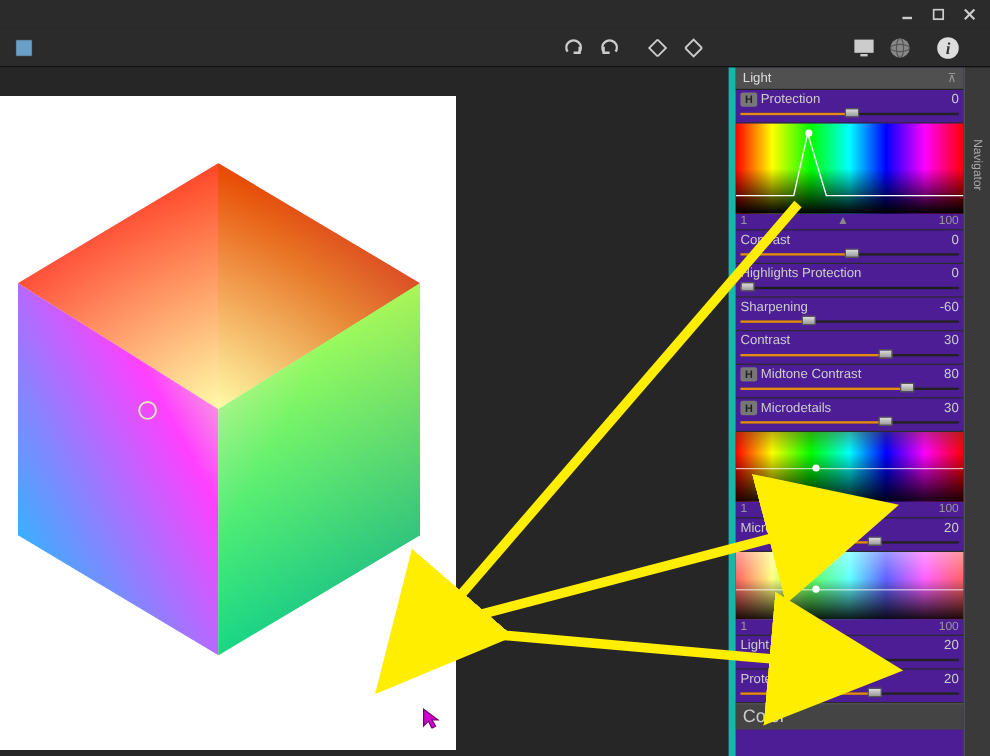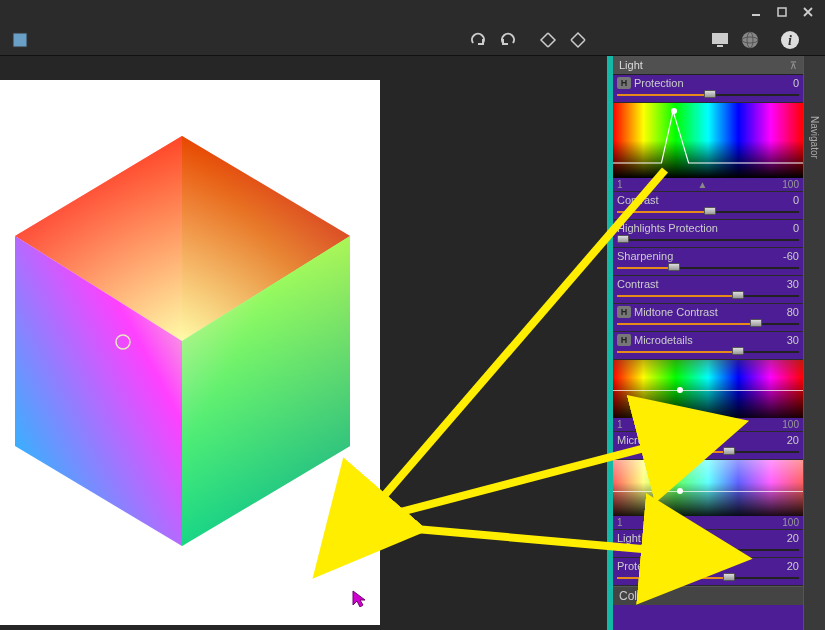--- a/index.html
+++ b/index.html
@@ -179,21 +179,21 @@
 }
 .spectrum .hline {
   position: absolute;
   left: 0; right: 0;
   height: 1px;
   background: rgba(255,255,255,0.7);
 }
 .section-title {
   background: #444;
   padding: 2px 6px;
-  font-size: 12px;
+  font-size: 15px;
   color: #ccc;
   border-top: 1px solid #555;
 }
 .annot {
   position: absolute;
   pointer-events: none;
 }
 .cursor-img {
   position: absolute;
   left: 351px; top: 533px;

